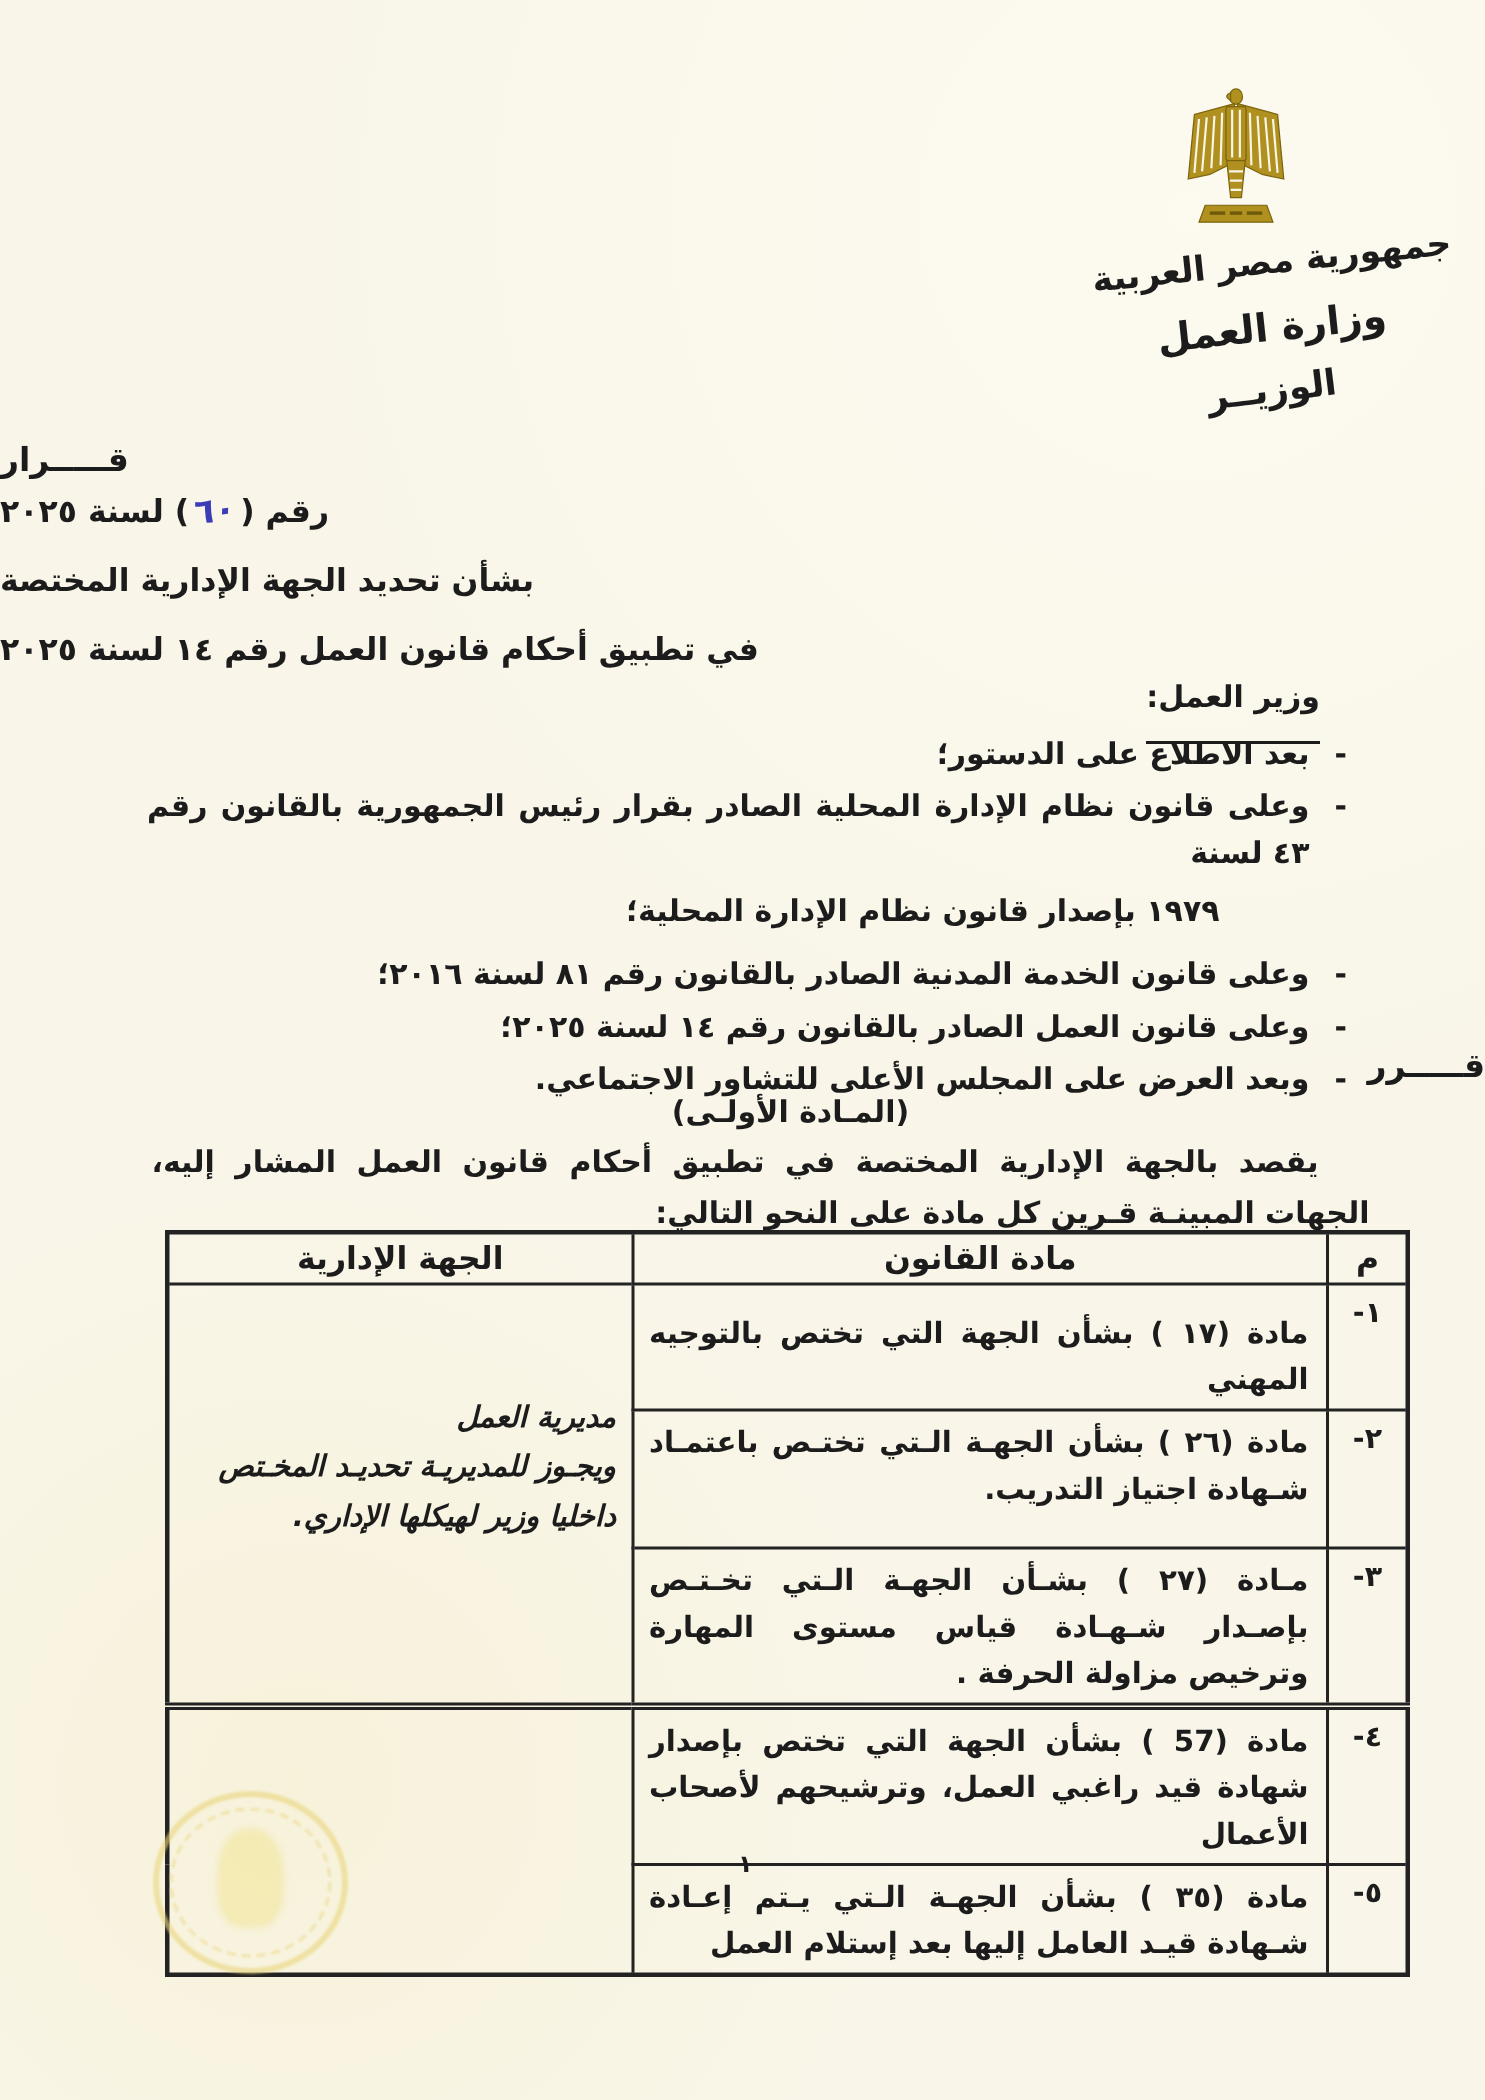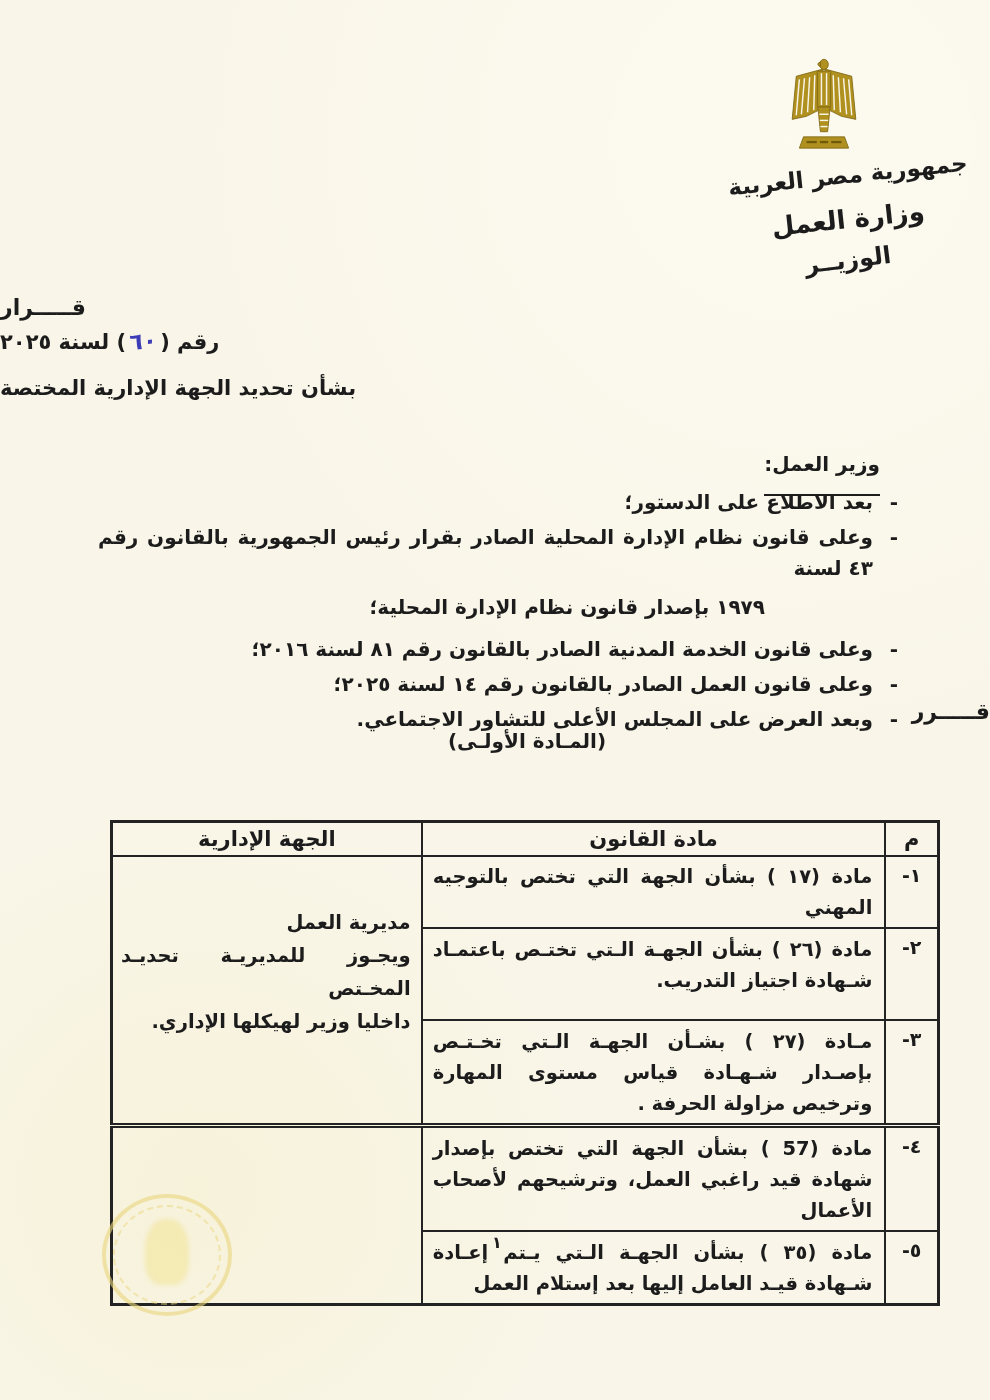--- a/index.html
+++ b/index.html
@@ -25,40 +25,40 @@
   .t-sub{font-size:21px;line-height:26px;margin-top:20px;}
   
   .minister{position:absolute;top:452px;right:110px;font-size:20px;font-weight:bold;
             border-bottom:2px solid #1c1c1c;padding-bottom:18px;}
   
   .preamble{position:absolute;top:487px;right:92px;width:800px;font-size:20px;font-weight:bold;}
   .p-item{display:flex;gap:13px;margin-bottom:4px;line-height:31px;}
   .p-item.wide{margin-bottom:11px;}
   .dash{flex:0 0 12px;}
   .p-text{flex:1;text-align:justify;}
-  .p-line2{margin-right:108px;margin-top:8px;}
+  .p-line2{margin-right:60px;margin-top:8px;}
   
   .decree-word{position:absolute;top:699px;left:0;width:100%;text-align:right;font-size:22px;font-weight:bold;}
   .article-head{position:absolute;top:729px;left:0;width:100%;text-align:center;font-size:20px;font-weight:bold;margin-left:32px;}
   .article-text{position:absolute;top:757px;right:77px;width:812px;font-size:20px;font-weight:bold;
                 line-height:34px;text-align:justify;text-indent:34px;}
   
   .tbl{position:absolute;top:820px;right:50px;width:830px;border-collapse:collapse;table-layout:fixed;
        font-weight:bold;}
   .tbl th,.tbl td{border:2px solid #232323;}
   .tbl{border:3px solid #232323;}
   .tbl th{font-size:21px;height:30px;background:transparent;}
   .col-serial{width:53px;}
   .col-article{width:462px;}
   .col-authority{width:309px;}
   td.serial{vertical-align:top;text-align:center;font-size:19px;padding-top:7px;}
   td.article{vertical-align:top;text-align:justify;font-size:19.5px;line-height:31px;padding:5px 12px 4px 10px;}
-  td.article.single{vertical-align:middle;padding-top:4px;}
+  td.article.single{vertical-align:middle;padding-top:16px;}
   tr.sep-row td{border-top:5px double #232323;}
-  td.authority{vertical-align:middle;text-align:justify;font-size:19.5px;line-height:33px;padding:0 10px 37px 8px;}
+  td.authority{vertical-align:middle;text-align:justify;font-size:19.5px;line-height:33px;padding:0 10px 37px 8px;font-style:italic;}
   td.authority .a-line{text-align:justify;}
   td.authority .a-line:first-child{text-align:right;}
   
   .page-num{position:absolute;top:1233px;left:492px;font-size:16px;font-weight:bold;}
   .seal{position:absolute;top:1194px;left:102px;width:122px;height:114px;border-radius:50%;
         border:4px solid rgba(233,214,125,.6);filter:blur(.6px);}
   .seal::before{content:"";position:absolute;inset:7px;border-radius:50%;border:2px dashed rgba(233,214,125,.5);}
   .seal::after{content:"";position:absolute;left:32%;top:18%;width:36%;height:58%;
                background:rgba(241,227,148,.55);border-radius:45% 45% 35% 35%;filter:blur(2px);}
   .r1{height:46px;} .r2{height:92px;} .r3{height:72px;} .r4{height:62px;} .r5{height:63px;}
@@ -106,20 +106,21 @@
   <div class="letterhead">
     <div class="lh1">جمهورية مصر العربية</div>
     <div class="lh2">وزارة العمل</div>
     <div class="lh3">الوزيــر</div>
   </div>
 
   <div class="title-block">
     <div class="t-head">قـــــرار</div>
     <div class="t-num"><span>رقم (</span><span class="hand">٦٠</span><span>) لسنة ٢٠٢٥</span></div>
     <div class="t-sub">بشأن تحديد الجهة الإدارية المختصة</div>
+    <div class="t-sub">في تطبيق أحكام قانون العمل رقم ١٤ لسنة ٢٠٢٥</div>
   </div>
 
   <div class="minister">وزير العمل:</div>
 
   <div class="preamble">
     <div class="p-item">
       <span class="dash">-</span>
       <span class="p-text">بعد الاطلاع على الدستور؛</span>
     </div>
     <div class="p-item wide">
@@ -138,20 +139,21 @@
       <span class="p-text">وعلى قانون العمل الصادر بالقانون رقم ١٤ لسنة ٢٠٢٥؛</span>
     </div>
     <div class="p-item">
       <span class="dash">-</span>
       <span class="p-text">وبعد العرض على المجلس الأعلى للتشاور الاجتماعي.</span>
     </div>
   </div>
 
   <div class="decree-word">قـــــرر</div>
   <div class="article-head">(المـادة الأولـى)</div>
+  <div class="article-text">يقصد بالجهة الإدارية المختصة في تطبيق أحكام قانون العمل المشار إليه، الجهات المبينـة قـرين كل مادة على النحو التالي:</div>
 
   <table class="tbl">
     <colgroup>
       <col class="col-serial">
         <col class="col-article">
         <col class="col-authority">
     </colgroup>
     <tbody>
         <tr class="hr">
       <th>م</th>

